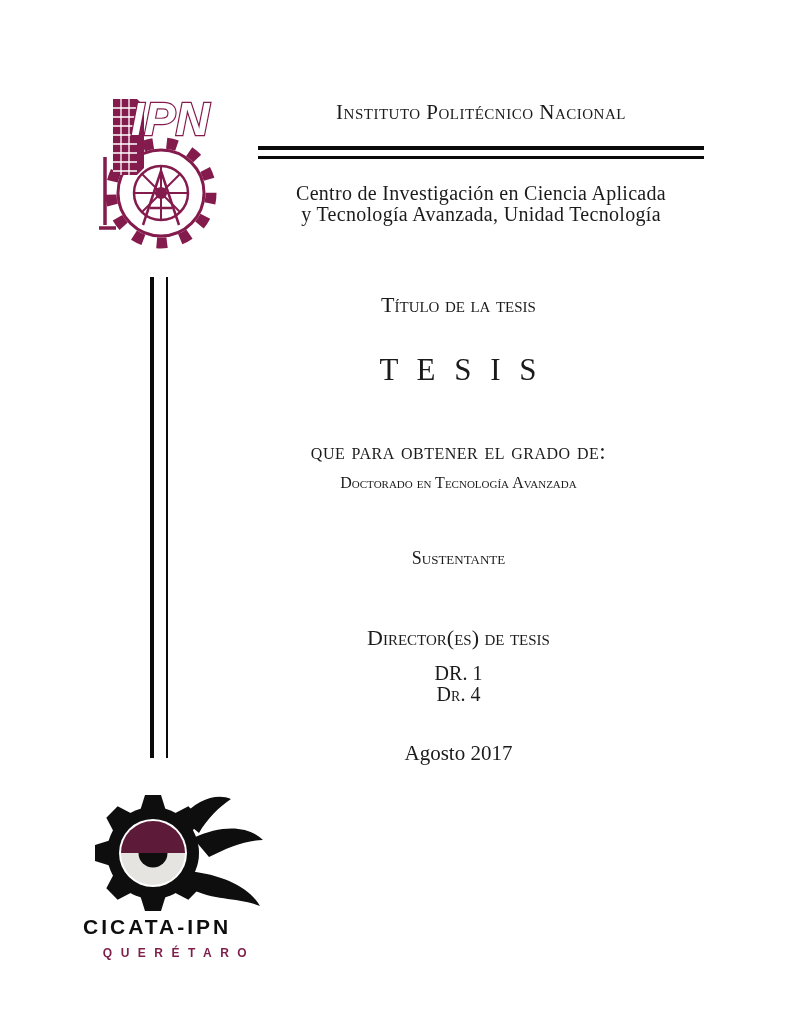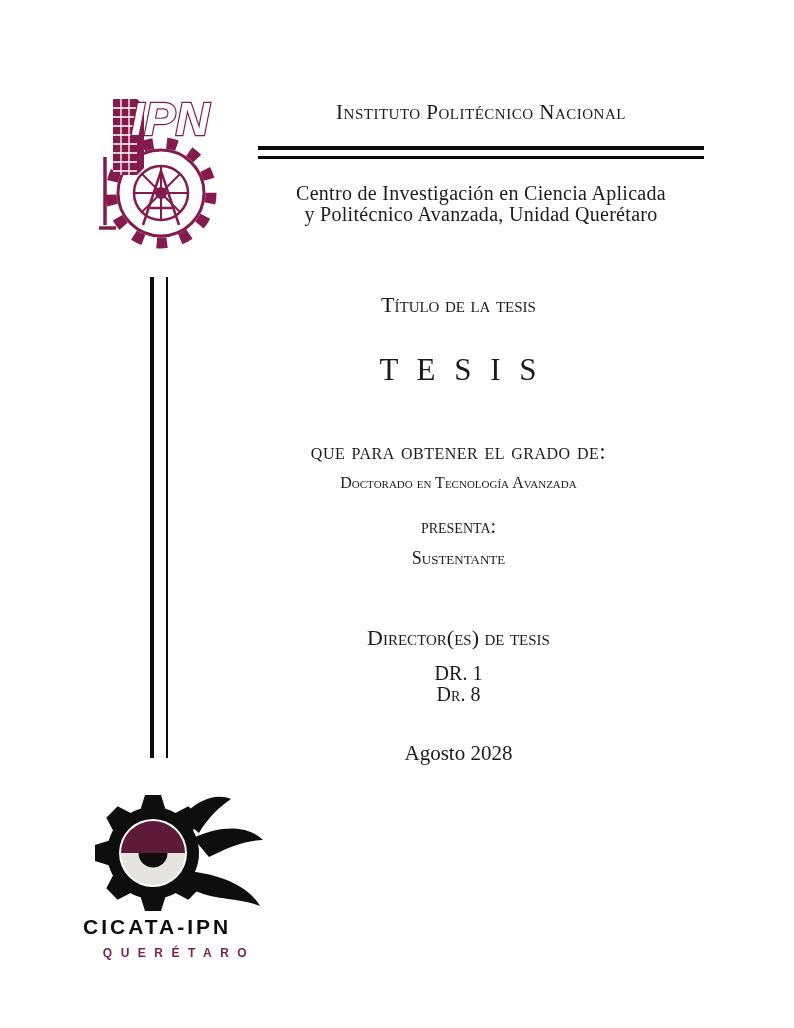--- a/index.html
+++ b/index.html
@@ -100,38 +100,37 @@
 
       <text x="36" y="50" font-size="47" font-weight="bold" font-style="italic" font-family="'Liberation Sans', sans-serif" fill="#ffffff" stroke="#841b4d" stroke-width="2.4" paint-order="stroke">IPN</text>
     </svg>
   </div>
 
   <div class="abs ctr sc institute">Instituto Politécnico Nacional</div>
   <div class="abs rule-thick"></div>
   <div class="abs rule-thin"></div>
   <div class="abs ctr centro">
     <div>Centro de Investigación en Ciencia Aplicada</div>
-    <div>y Politécnico Avanzada, Unidad Querétaro</div>
+    <div>y Tecnología Avanzada, Unidad Tecnología</div>
   </div>
 
   <div class="abs vrule-thick"></div>
   <div class="abs vrule-thin"></div>
 
   <div class="abs ctr sc col titulo">Título de la tesis</div>
   <div class="abs ctr col tesis-word">T E S I S</div>
   <div class="abs ctr sc col grado-intro">que para obtener el grado de:</div>
   <div class="abs ctr sc col grado">Doctorado en Tecnología Avanzada</div>
-  <div class="abs ctr sc col presenta">presenta:</div>
   <div class="abs ctr sc col sustentante">Sustentante</div>
   <div class="abs ctr sc col directores">Director(es) de tesis</div>
   <div class="abs ctr sc col dr-lines">
     <div>DR. 1</div>
-    <div>Dr. 8</div>
+    <div>Dr. 4</div>
   </div>
-  <div class="abs ctr col fecha">Agosto 2028</div>
+  <div class="abs ctr col fecha">Agosto 2017</div>
 
   <div class="abs cicata-logo">
     <svg viewBox="0 0 186 122" width="186" height="122">
       <g fill="#0e0e0e">
         <g transform="translate(70,60)">
           <path d="M-13 -42 L-8 -58 L8 -58 L13 -42 Z"></path>
           <path d="M-13 -42 L-8 -58 L8 -58 L13 -42 Z" transform="rotate(-45)"></path>
           <path d="M-13 -42 L-8 -58 L8 -58 L13 -42 Z" transform="rotate(-90)"></path>
           <path d="M-13 -42 L-8 -58 L8 -58 L13 -42 Z" transform="rotate(-135)"></path>
           <path d="M-13 -42 L-8 -58 L8 -58 L13 -42 Z" transform="rotate(180)"></path>

